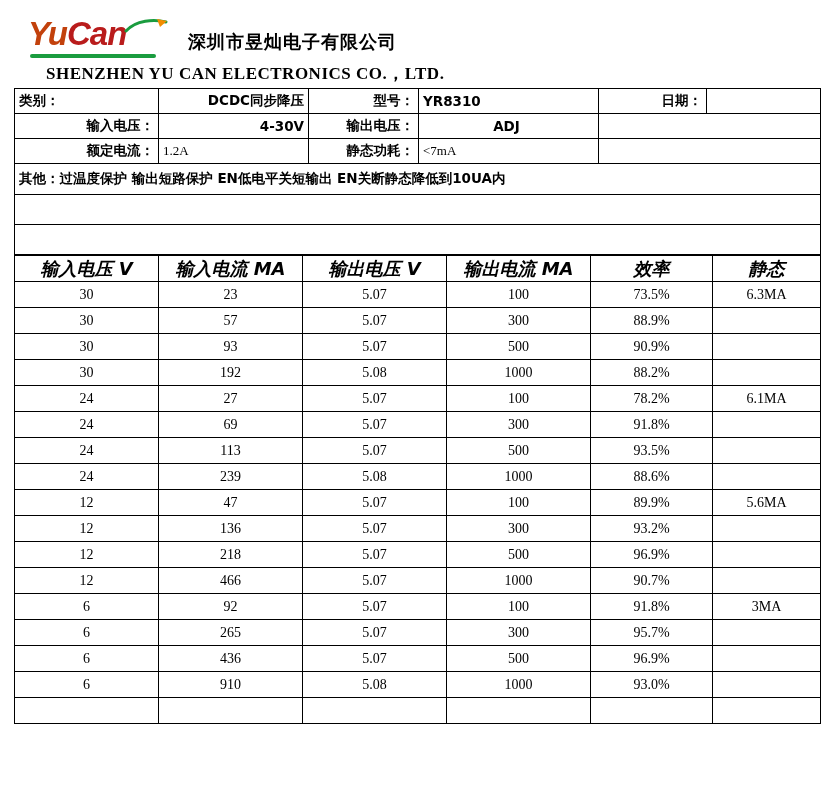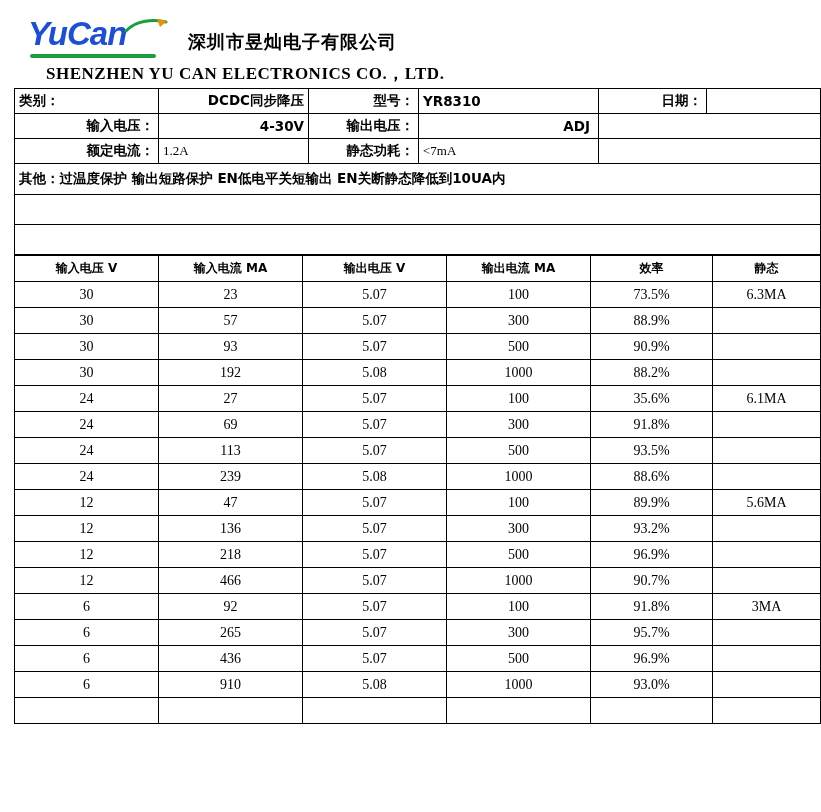--- a/index.html
+++ b/index.html
@@ -35,22 +35,22 @@
     height: 44px;
   }
   .logo-text {
     font-family: "Liberation Sans", sans-serif;
     font-weight: bold;
     font-style: italic;
     font-size: 33px;
     letter-spacing: -1px;
     line-height: 36px;
   }
-  .logo-yu { color: #1d4ed8; }
-  .logo-can { color: #1d4ed8; }
+  .logo-yu { color: #c2410c; }
+  .logo-can { color: #b91c1c; }
   .logo-swoosh {
     position: absolute;
     left: 96px;
     top: 2px;
     width: 44px;
     height: 16px;
   }
   .logo-underline {
     position: absolute;
     left: 2px;
@@ -112,42 +112,43 @@
     font-size: 13px;
     font-family: "Liberation Serif", serif;
   }
   .val-c {
     text-align: right;
     font-size: 13.5px;
     font-family: "DejaVu Sans", sans-serif;
     font-weight: bold;
   }
   .val-r {
-    text-align: right;
+    text-align: center;
     font-size: 13.5px;
     font-family: "DejaVu Sans", sans-serif;
     font-weight: bold;
     padding-right: 8px;
   }
   .blank { }
   .rowtall { height: 31px; }
   .row-empty td { height: 30px; }
 
   
   .datatable td {
     text-align: center;
     font-family: "Liberation Serif", serif;
     font-size: 14px;
     height: 26px;
   }
   .datatable td.hdr {
     font-family: "DejaVu Sans", sans-serif;
     font-weight: bold;
-    font-size: 12px;
+    font-size: 18px;
     height: 26px;
+    font-style: italic;
   }
   .perf-label {
     font-family: "DejaVu Sans", sans-serif;
     font-weight: bold;
     font-size: 13.5px;
     text-align: left;
     height: 30px;
   }
 </style>
 </head>
@@ -263,21 +264,21 @@
           <td>5.08</td>
           <td>1000</td>
           <td>88.2%</td>
           <td></td>
         </tr>
         <tr>
           <td>24</td>
           <td>27</td>
           <td>5.07</td>
           <td>100</td>
-          <td>35.6%</td>
+          <td>78.2%</td>
           <td>6.1MA</td>
         </tr>
         <tr>
           <td>24</td>
           <td>69</td>
           <td>5.07</td>
           <td>300</td>
           <td>91.8%</td>
           <td></td>
         </tr>

